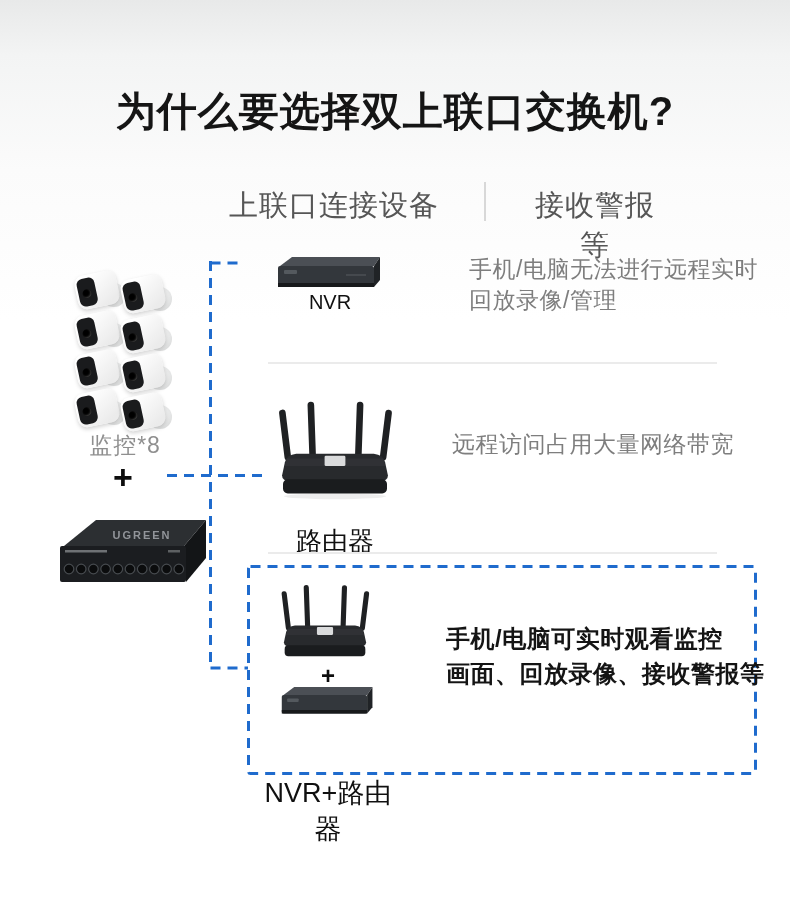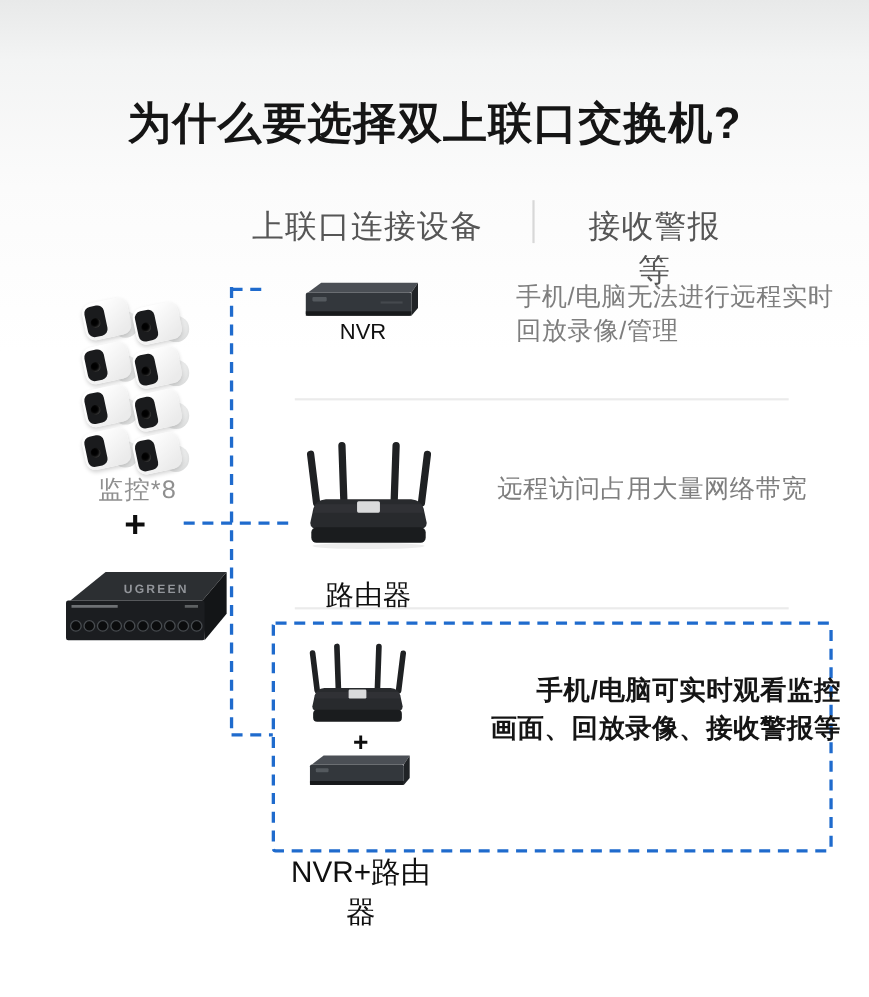--- a/index.html
+++ b/index.html
@@ -203,19 +203,19 @@
     </svg>
     <div class="abs plus-small" style="left:52px; top:96px; width:56px;">+</div>
     <svg class="abs" style="left:32px; top:118px;" width="96" height="36" viewBox="0 0 108 40">
       <polygon points="4,12 16,3 104,3 98,12" fill="#4b4f55"></polygon>
       <polygon points="98,12 104,3 104,26 98,33" fill="#202326"></polygon>
       <rect x="2" y="12" width="96" height="21" rx="2" fill="#33373c"></rect>
       <rect x="2" y="29" width="96" height="4" fill="#17191b"></rect>
       <rect x="8" y="16" width="13" height="4" rx="1" fill="#5d6166" opacity="0.8"></rect>
     </svg>
     <div class="abs device-label" style="left:4px; top:161px; width:152px; font-size:27px;margin-top:48px;">NVR+路由器</div>
-    <div class="abs effect-strong" style="left:198px; top:44px;text-align:right;">
+    <div class="abs effect-strong" style="left:198px; top:55px;">
       <div>手机/电脑可实时观看监控</div>
       <div>画面、回放录像、接收警报等</div>
     </div>
   </div>
 
 </div>
 
 </body></html>

